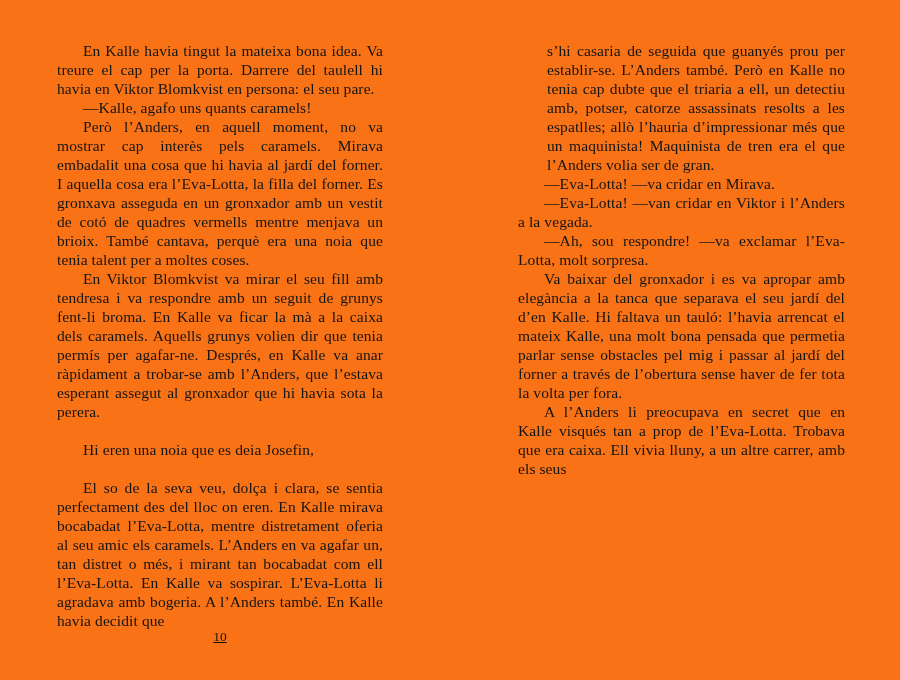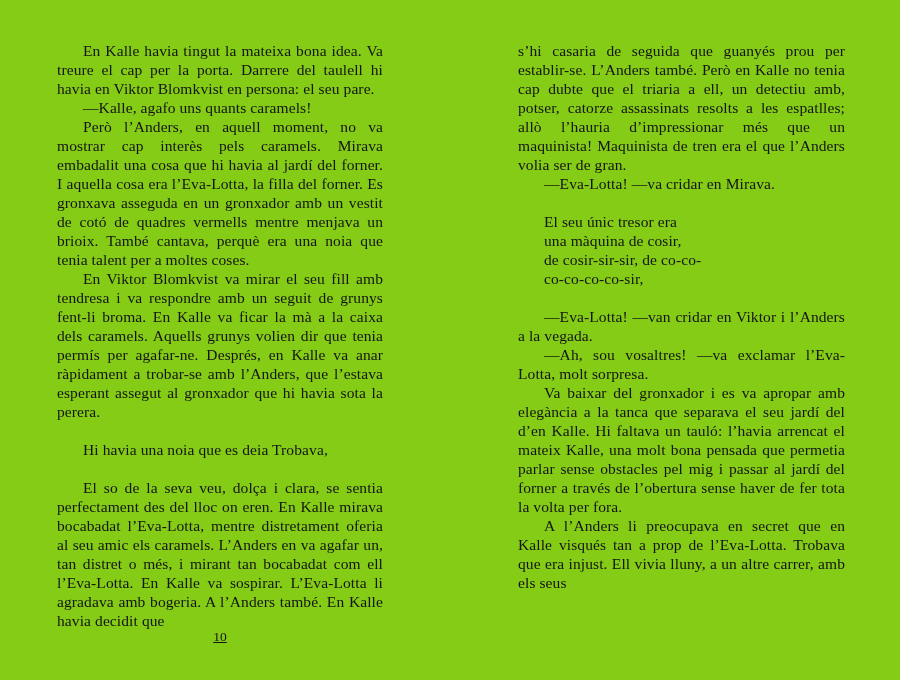--- a/index.html
+++ b/index.html
@@ -6,39 +6,39 @@
   html, body { width: 900px; height: 680px; }
   body {
     background: #ffffff;
     font-family: "Liberation Serif", "DejaVu Serif", serif;
     color: #141414;
   }
   .spread {
     position: relative;
     width: 900px;
     height: 680px;
-    background: #84cc16;
+    background: #f97316;
     overflow: hidden;
   }
   .page { position: absolute; top: 0; height: 680px; }
   .page-left  { left: 57px;  width: 326px; }
   .page-right { left: 518px; width: 327px; }
   .text-block {
     position: absolute;
     top: 41px; left: 0; right: 0;
     font-size: 15.5px;
     line-height: 19px;
     letter-spacing: 0.1px;
   }
   .para {
     text-align: justify;
     text-indent: 26px;
     hyphens: auto;
   }
-  .para.noindent { text-indent: 0; }
+  .para.noindent { text-indent: 0; margin-left: 29px; }
   .verse {
     margin: 19px 0;
     padding-left: 26px;
   }
   .verse-line { text-align: left; }
   .page-number {
     position: absolute;
     top: 629px; left: 0; right: 0;
     text-align: center;
     font-size: 13.5px;
@@ -51,37 +51,31 @@
 
 <div class="spread">
 
   <section class="page page-left">
     <div class="text-block">
       <p class="para indent">En Kalle havia tingut la mateixa bona idea. Va treure el cap per la porta. Darrere del taulell hi havia en Viktor Blomkvist en persona: el seu pare.</p>
       <p class="para indent">—Kalle, agafo uns quants caramels!</p>
       <p class="para indent">Però l’Anders, en aquell moment, no va mostrar cap interès pels caramels. Mirava embadalit una cosa que hi havia al jardí del forner. I aquella cosa era l’Eva-Lotta, la filla del forner. Es gronxava asseguda en un gronxador amb un vestit de cotó de quadres vermells mentre menjava un brioix. També cantava, perquè era una noia que tenia talent per a moltes coses.</p>
       <p class="para indent">En Viktor Blomkvist va mirar el seu fill amb tendresa i va respondre amb un seguit de grunys fent-li broma. En Kalle va ficar la mà a la caixa dels caramels. Aquells grunys volien dir que tenia permís per agafar-ne. Després, en Kalle va anar ràpidament a trobar-se amb l’Anders, que l’estava esperant assegut al gronxador que hi havia sota la perera.</p>
       <div class="verse">
-        <div class="verse-line">Hi havia una noia que es deia Trobava,</div>
+        <div class="verse-line">Hi eren una noia que es deia Josefin,</div>
       </div>
       <p class="para indent">El so de la seva veu, dolça i clara, se sentia perfectament des del lloc on eren. En Kalle mirava bocabadat l’Eva-Lotta, mentre distretament oferia al seu amic els caramels. L’Anders en va agafar un, tan distret o més, i mirant tan bocabadat com ell l’Eva-Lotta. En Kalle va sospirar. L’Eva-Lotta li agradava amb bogeria. A l’Anders també. En Kalle havia decidit que</p>
     </div>
     <div class="page-number">10</div>
   </section>
 
   <section class="page page-right">
     <div class="text-block">
       <p class="para noindent">s’hi casaria de seguida que guanyés prou per establir-se. L’Anders també. Però en Kalle no tenia cap dubte que el triaria a ell, un detectiu amb, potser, catorze assassinats resolts a les espatlles; allò l’hauria d’impressionar més que un maquinista! Maquinista de tren era el que l’Anders volia ser de gran.</p>
       <p class="para indent">—Eva-Lotta! —va cridar en Mirava.</p>
-      <div class="verse">
-        <div class="verse-line">El seu únic tresor era</div>
-        <div class="verse-line">una màquina de cosir,</div>
-        <div class="verse-line">de cosir-sir-sir, de co-co-</div>
-        <div class="verse-line">co-co-co-co-sir,</div>
-      </div>
       <p class="para indent">—Eva-Lotta! —van cridar en Viktor i l’Anders a la vegada.</p>
-      <p class="para indent">—Ah, sou vosaltres! —va exclamar l’Eva-Lotta, molt sorpresa.</p>
+      <p class="para indent">—Ah, sou respondre! —va exclamar l’Eva-Lotta, molt sorpresa.</p>
       <p class="para indent">Va baixar del gronxador i es va apropar amb elegància a la tanca que separava el seu jardí del d’en Kalle. Hi faltava un tauló: l’havia arrencat el mateix Kalle, una molt bona pensada que permetia parlar sense obstacles pel mig i passar al jardí del forner a través de l’obertura sense haver de fer tota la volta per fora.</p>
-      <p class="para indent">A l’Anders li preocupava en secret que en Kalle visqués tan a prop de l’Eva-Lotta. Trobava que era injust. Ell vivia lluny, a un altre carrer, amb els seus</p>
+      <p class="para indent">A l’Anders li preocupava en secret que en Kalle visqués tan a prop de l’Eva-Lotta. Trobava que era caixa. Ell vivia lluny, a un altre carrer, amb els seus</p>
     </div>
   </section>
 
 </div>
 
 </body></html>

